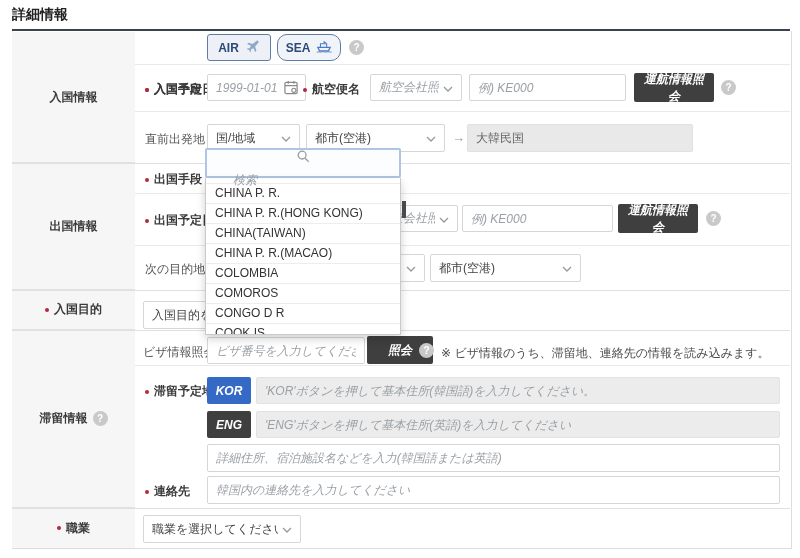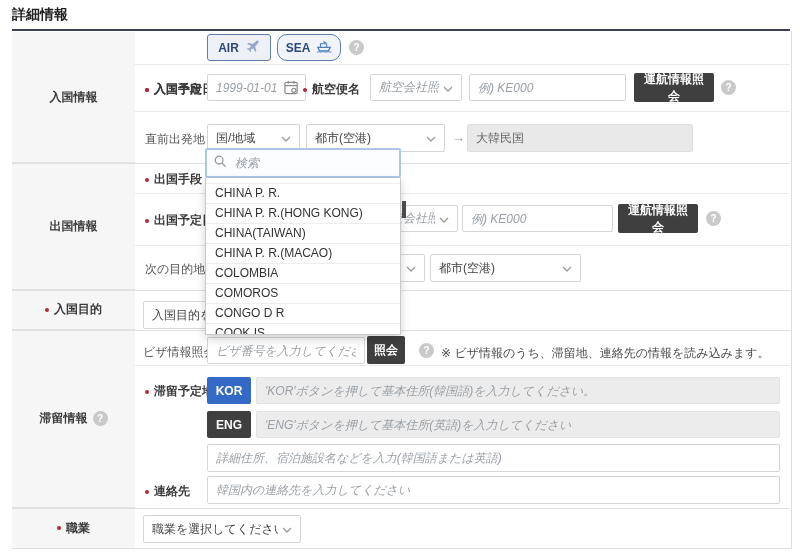--- a/index.html
+++ b/index.html
@@ -19,31 +19,31 @@
        font-family:inherit;font-size:12px;color:#333;padding:0 8px;outline:none;}
   .inp::placeholder{color:#9aa0a6;font-style:italic;opacity:1;}
   .inp.gray{background:#ececec;border-color:#e2e2e2;}
   .sel{position:absolute;box-sizing:border-box;border:1px solid #d6d6d6;background:#fff;border-radius:2px;
        display:flex;align-items:center;padding:0 8px;color:#444;cursor:pointer;}
   .sel .txt{flex:1;white-space:nowrap;overflow:hidden;}
   .sel .txt.ph{color:#9aa0a6;font-style:italic;}
   .chev{flex:none;margin-left:4px;}
   .btn-dark{position:absolute;box-sizing:border-box;background:#3f3f3f;color:#fff;font-weight:bold;
        display:flex;align-items:center;justify-content:center;border:none;border-radius:2px;
-       font-family:inherit;font-size:12px;cursor:pointer;}
+       font-family:inherit;font-size:12px;cursor:pointer;font-style:italic;}
   .btn-mode{position:absolute;box-sizing:border-box;border:1px solid #5d7da6;border-radius:3px;
        background:#edf1f7;color:#2c4a75;font-weight:bold;display:flex;align-items:center;justify-content:center;
        gap:6px;font-family:inherit;font-size:12px;cursor:pointer;}
   .help{position:absolute;width:15px;height:15px;border-radius:50%;background:#c9c9c9;color:#fff;
        font-size:10px;font-weight:bold;display:flex;align-items:center;justify-content:center;cursor:pointer;}
   .arrow{position:absolute;color:#999;font-size:13px;}
   .value-dark{color:#666;}
   .panel{position:absolute;left:205px;top:148px;width:196px;z-index:20;}
   .psearch{box-sizing:border-box;width:196px;height:30px;border:2px solid #aec6e3;background:#fbfdff;border-radius:2px;
-       display:flex;align-items:center;padding:0 7px;gap:6px;}
+       display:flex;align-items:center;padding:0 7px;gap:6px;flex-direction:column;}
   .psearch input{border:none;background:transparent;outline:none;font-family:inherit;font-size:12px;width:140px;color:#333;}
   .psearch input::placeholder{color:#9aa0a6;font-style:italic;opacity:1;}
   .plist{box-sizing:border-box;width:196px;height:157px;background:#fff;border:1px solid #c9c9c9;border-top:none;
        overflow:hidden;box-shadow:0 4px 9px rgba(0,0,0,.18);}
   .plist-inner{margin-top:-14px;}
   .pitem{height:19px;line-height:19px;padding:0 9px;border-bottom:1px solid #ededed;color:#333;
        white-space:nowrap;cursor:pointer;}
   .thumb{position:absolute;left:402px;top:201px;width:4px;height:17px;background:#4a4a4a;z-index:21;}
   .note{color:#4a4a4a;}
 </style>
@@ -204,21 +204,21 @@
     <span class="txt">入国目的を選択してください</span>
     <span class="chev"><svg width="10" height="6" viewBox="0 0 10 6">
           <polyline points="1,1 5,5 9,1" fill="none" stroke="#9a9a9a" stroke-width="1.3"></polyline>
         </svg></span>
   </div>
 
   <span class="abs lbl" style="left:143px;top:344px;font-weight:normal;color:#555;">
     <span>ビザ情報照会</span>
   </span>
   <input class="inp" style="left: 207px; top: 337px; width: 158px; height: 27px;" placeholder="ビザ番号を入力してください">
-  <button class="btn-dark" style="left:367px;top:336px;width:38px;height:28px;">照会</button>
+  <button class="btn-dark" style="left:367px;top:336px;width:66px;height:28px;">照会</button>
   <span class="help" style="left:419px;top:343px;">?</span>
   <span class="abs note" style="left:441px;top:345px;">※ ビザ情報のうち、滞留地、連絡先の情報を読み込みます。</span>
 
   <span class="abs lbl" style="left:145px;top:383px;">
     <i class="dot"></i>
     <span>滞留予定地</span>
   </span>
   <button class="btn-dark" style="left:207px;top:377px;width:44px;height:27px;background:#3469c6;">KOR</button>
   <input class="inp gray" style="left: 256px; top: 377px; width: 524px; height: 27px;" disabled="" placeholder="'KOR'ボタンを押して基本住所(韓国語)を入力してください。">
   <button class="btn-dark" style="left:207px;top:411px;width:44px;height:27px;">ENG</button>

